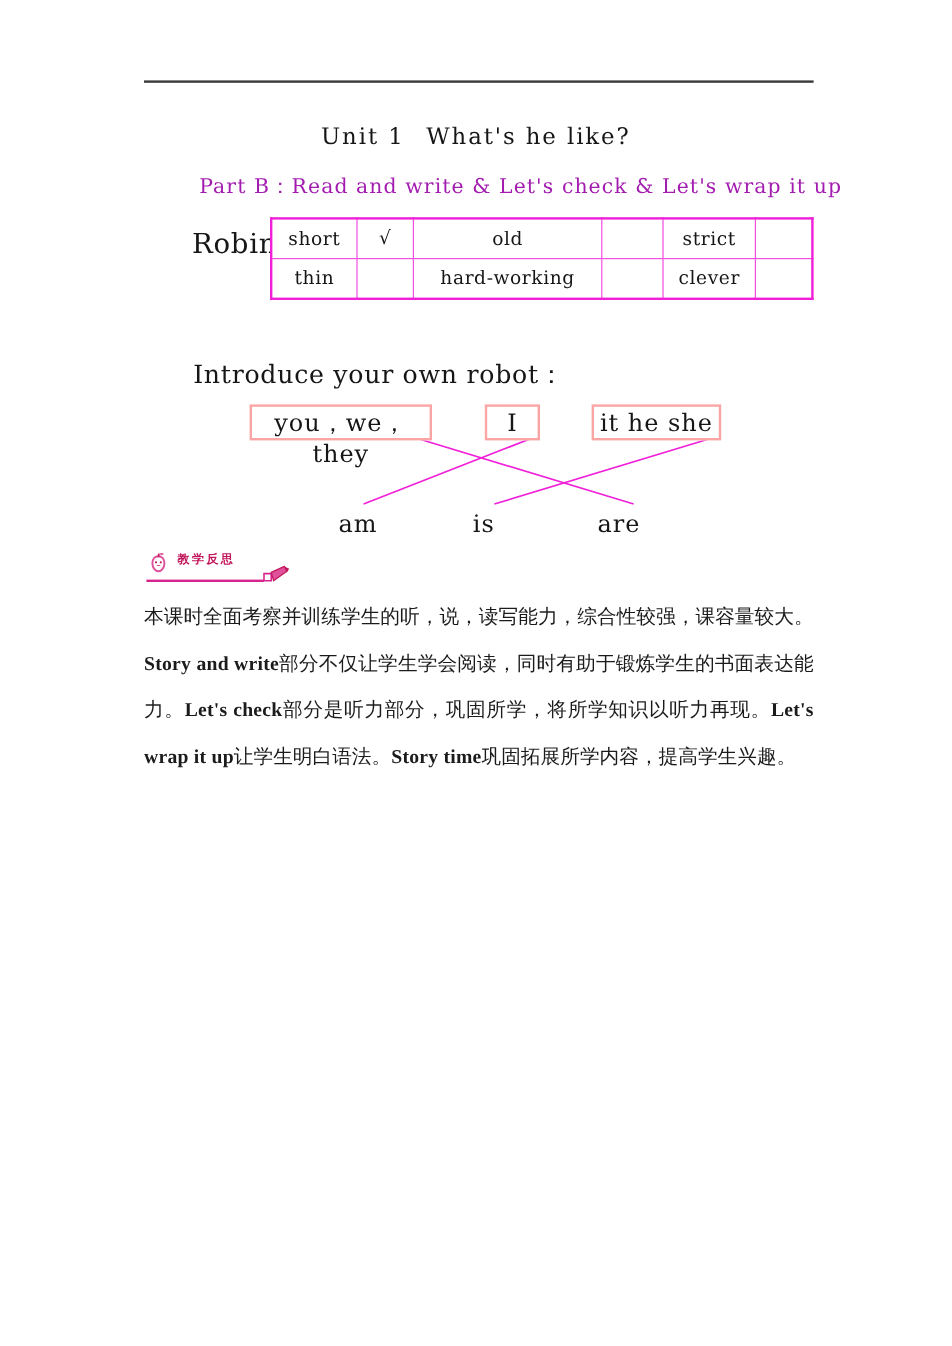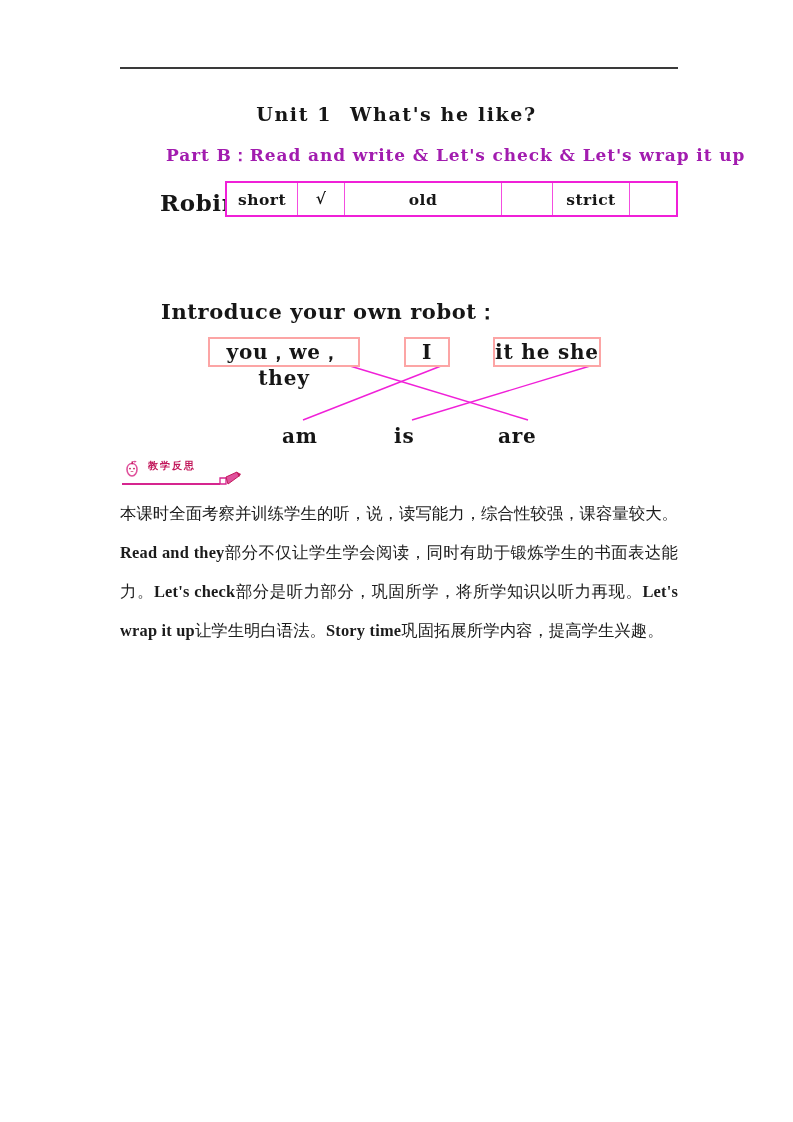--- a/index.html
+++ b/index.html
@@ -31,21 +31,20 @@
     background: #3a3a3a;
   }
 
   
   .worksheet {
     position: absolute;
     left: 0;
     top: 0;
     width: 793px;
     height: 450px;
-    font-weight: bold;
   }
 
   .ws-title {
     position: absolute;
     left: 0;
     top: 103px;
     width: 793px;
     text-align: center;
     font-size: 19px;
     letter-spacing: 1.6px;
@@ -228,20 +227,28 @@
     <div class="robin-label">Robin：</div>
 
     <table class="robin-table">
       <tbody>
         <tr>
           <td class="col-adj">short</td>
           <td class="col-mark mark-check">√</td>
           <td class="col-wide">old</td>
           <td class="col-blank"></td>
           <td class="col-adj2">strict</td>
+          <td class="col-blank2"></td>
+        </tr>
+        <tr>
+          <td class="col-adj">thin</td>
+          <td class="col-mark"></td>
+          <td class="col-wide">hard-working</td>
+          <td class="col-blank"></td>
+          <td class="col-adj2">clever</td>
           <td class="col-blank2"></td>
         </tr>
       </tbody>
     </table>
 
     <div class="introduce-label">Introduce your own robot：</div>
 
     <svg class="match-lines" viewBox="0 0 793 450">
 
       <line x1="350" y1="366" x2="528" y2="420" stroke="#f020d8" stroke-width="1.4"></line>
@@ -272,15 +279,15 @@
     </svg>
     <div class="reflect-text">教学反思</div>
     <div class="reflect-underline"></div>
     <svg class="reflect-pencil" viewBox="0 0 26 18">
       <path d="M3 13 L9 13 L9 7 L3 7 Z" fill="none" stroke="#d6258f" stroke-width="1.3"></path>
       <path d="M9 6 L20 1 L22 5 L11 13 Z" fill="#e0519c" stroke="#c2185b" stroke-width="1"></path>
       <path d="M20 1 L24 3 L22 6 Z" fill="#c2185b"></path>
     </svg>
   </div>
 
-  <div class="reflect-body"><span>本课时全面考察并训练学生的听，说，读写能力，综合性较强，课容量较大。</span><span class="en">Read and they</span><span>部分不仅让学生学会阅读，同时有助于锻炼学生的书面表达能力。</span><span class="en">Let's check</span><span>部分是听力部分，巩固所学，将所学知识以听力再现。</span><span class="en">Let's wrap it up</span><span>让学生明白语法。</span><span class="en">Story time</span><span>巩固拓展所学内容，提高学生兴趣。</span></div>
+  <div class="reflect-body"><span>本课时全面考察并训练学生的听，说，读写能力，综合性较强，课容量较大。</span><span class="en">Story and write</span><span>部分不仅让学生学会阅读，同时有助于锻炼学生的书面表达能力。</span><span class="en">Let's check</span><span>部分是听力部分，巩固所学，将所学知识以听力再现。</span><span class="en">Let's wrap it up</span><span>让学生明白语法。</span><span class="en">Story time</span><span>巩固拓展所学内容，提高学生兴趣。</span></div>
 
 </div>
 
 </body></html>

